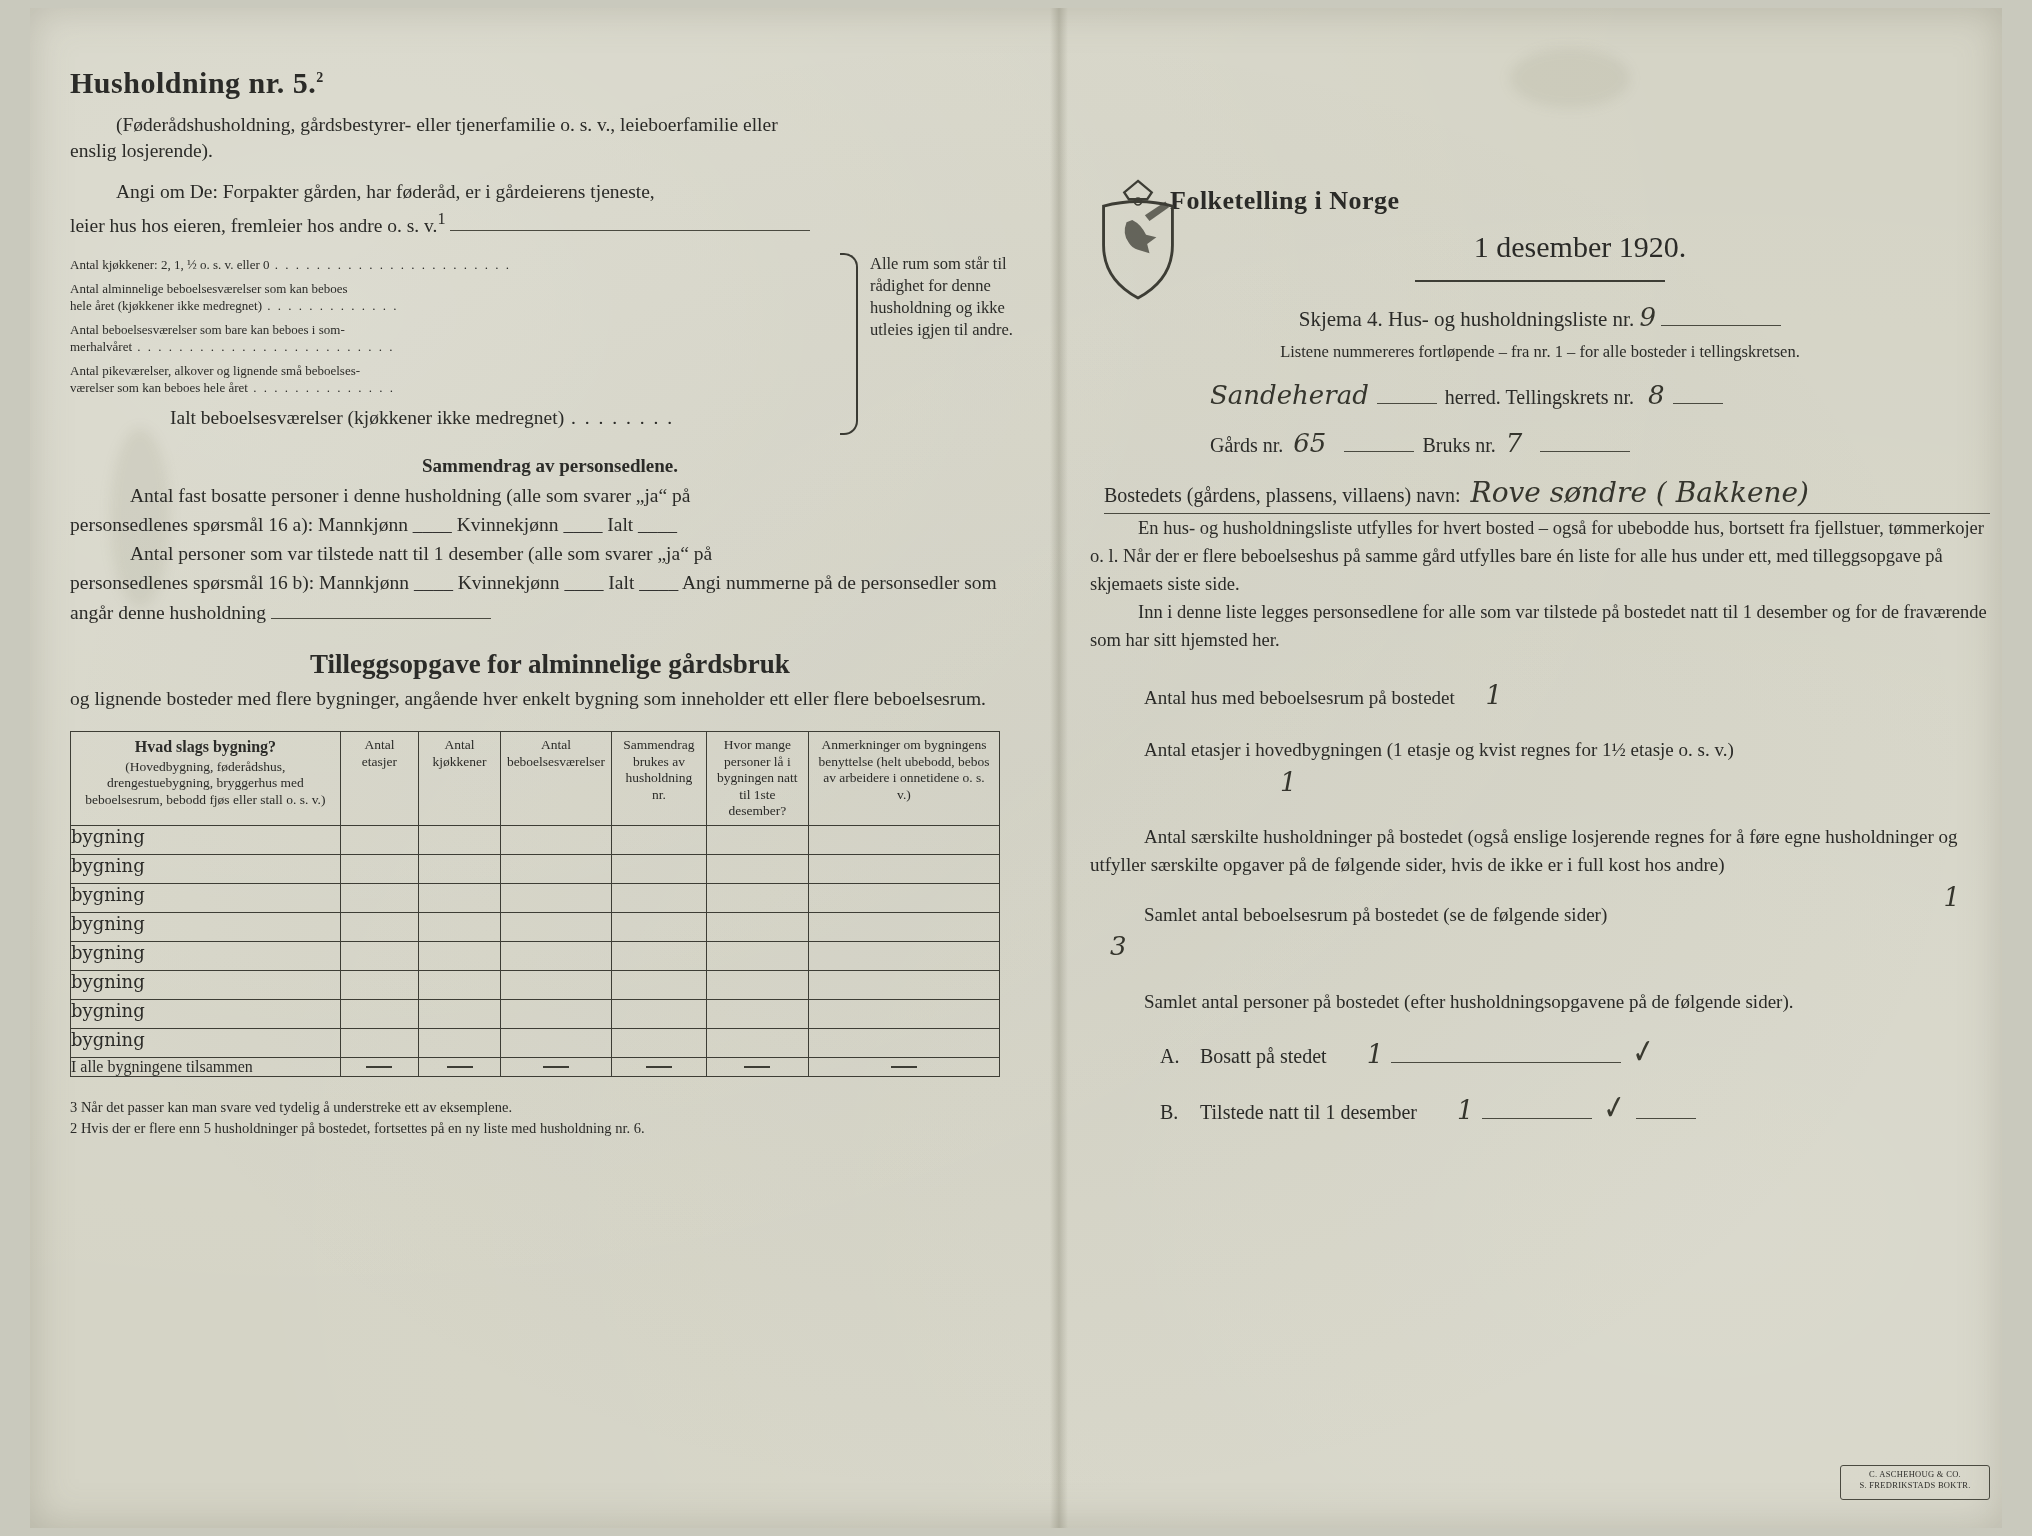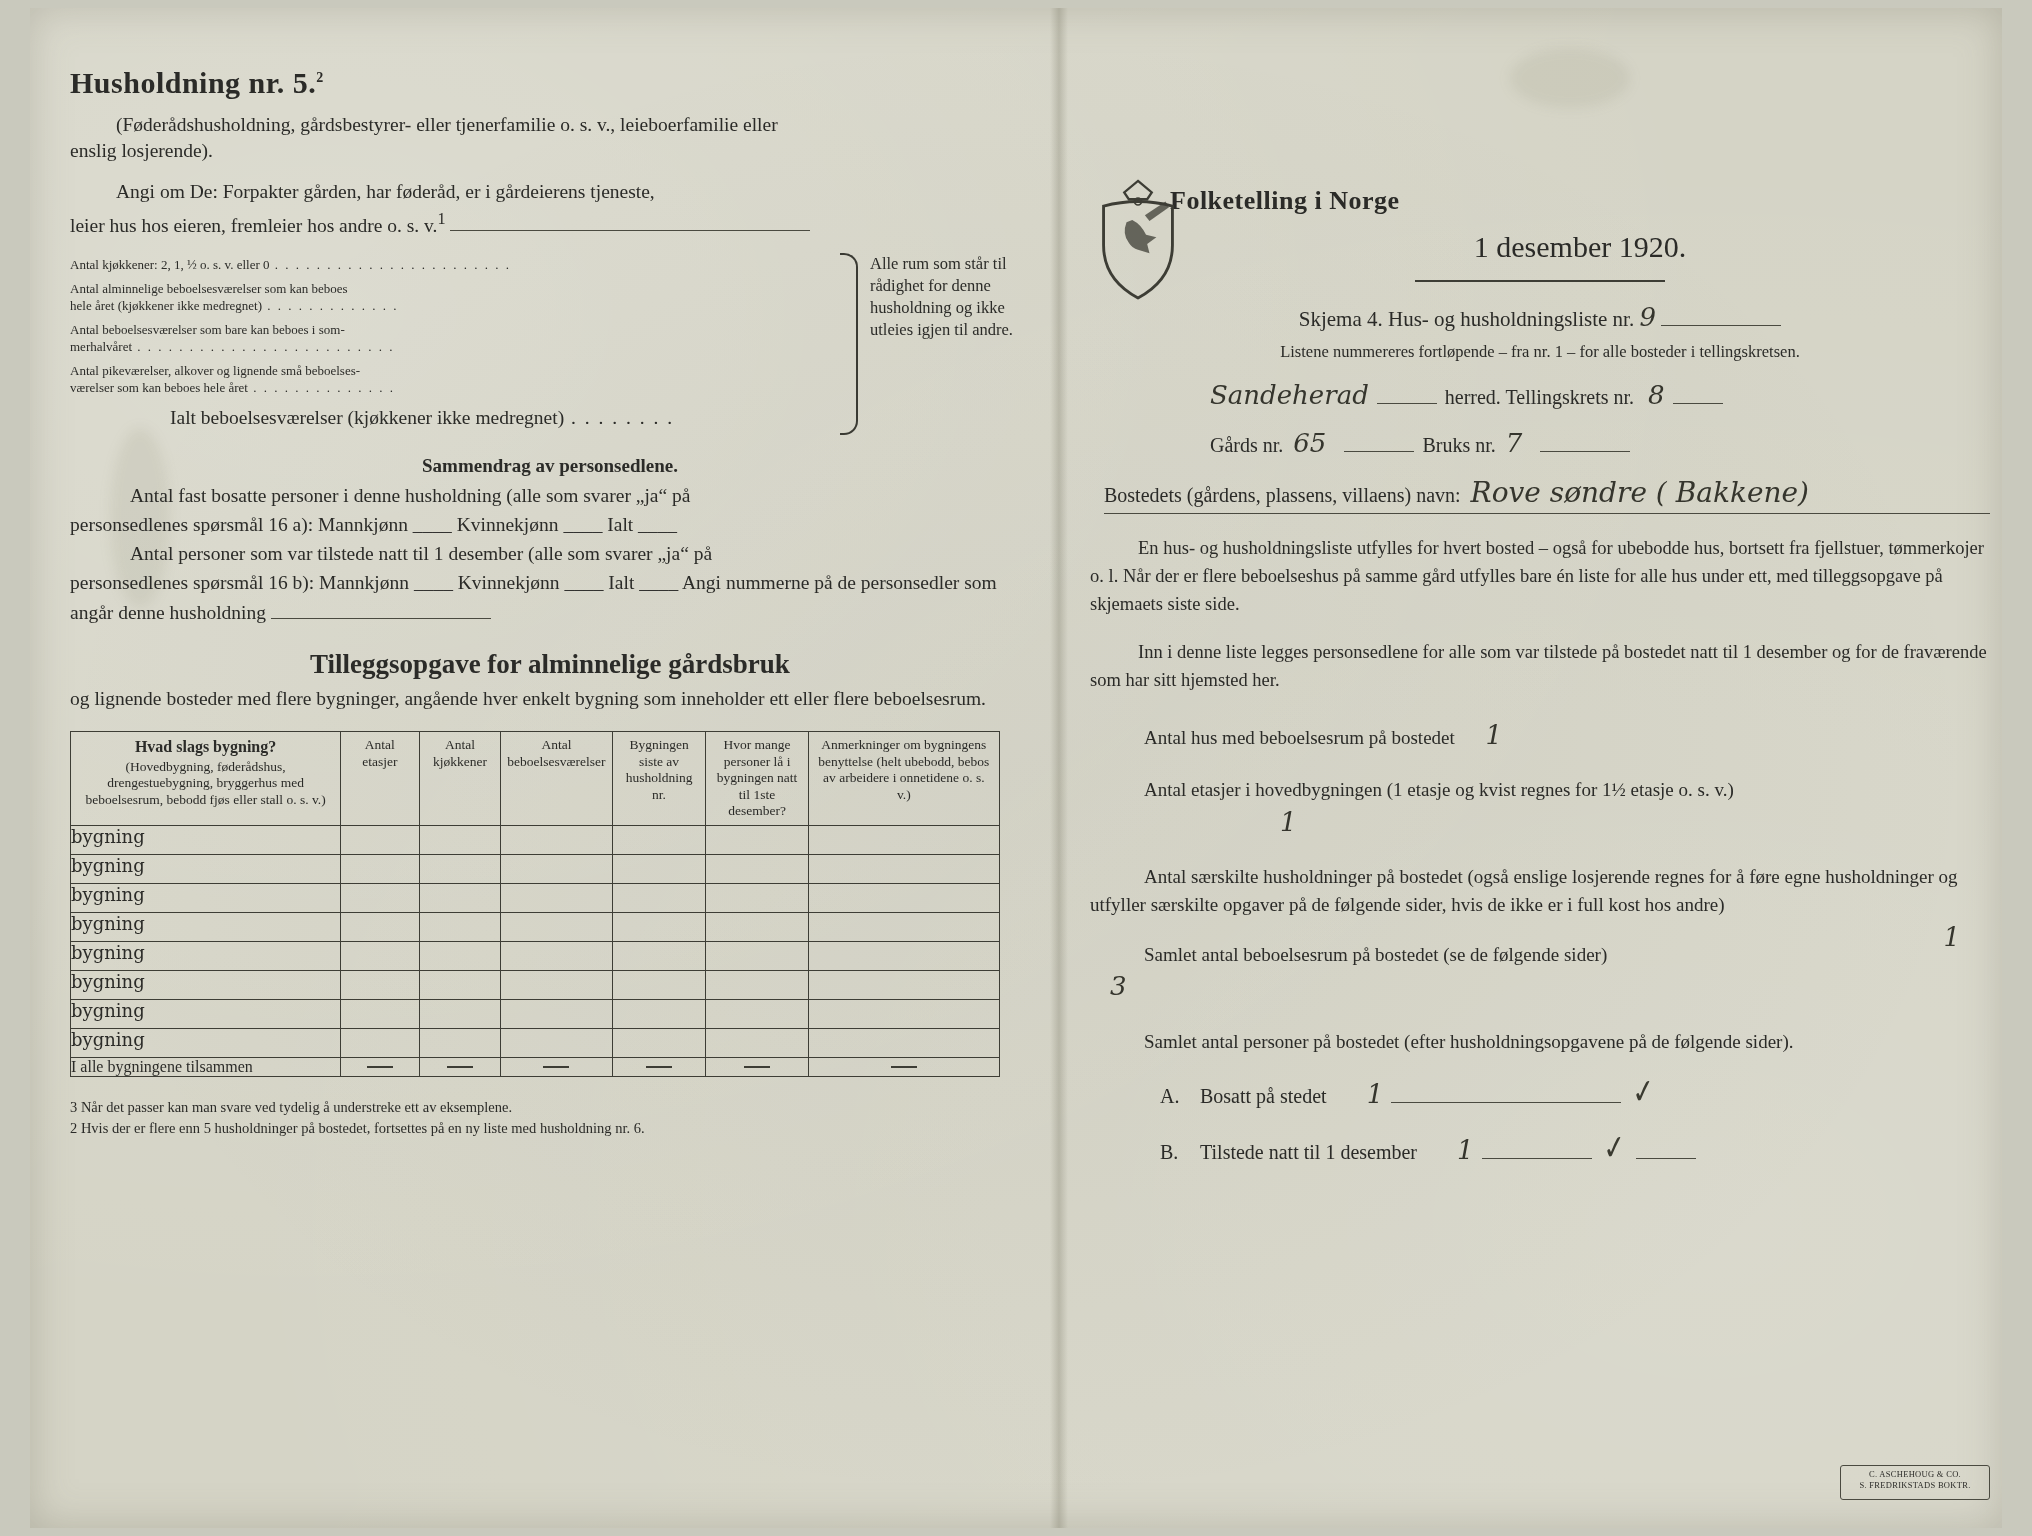--- a/index.html
+++ b/index.html
@@ -109,21 +109,21 @@
   }
   .r-note{
     text-align:center;font-size:16.5px;margin-top:10px;
   }
   .fieldline{
     font-size:20px;margin-top:18px;display:flex;align-items:baseline;
   }
   .uline{
     flex:1;border-bottom:1.5px solid #4a4a40;margin:0 8px;height:22px;
   }
-  .r-para{font-size:18.5px;line-height:1.52;margin-top:20px;text-align:left;}
+  .r-para{font-size:18.5px;line-height:1.52;text-align:left;}
   .r-para .ind{display:block;text-indent:48px;}
   .r-q{font-size:19px;line-height:1.45;margin-top:22px;display:block;}
   .r-q .ind{display:block;text-indent:54px;}
   .hw{font-family:"DejaVu Serif",serif;font-style:italic;font-size:26px;color:#35352d;}
   .hw-s{font-size:28px;}
   .check{
     font-family:"DejaVu Serif",serif;font-size:34px;color:#3a3a30;
     display:inline-block;transform:scaleX(.8) rotate(-6deg);
   }
   .stamp{
@@ -209,21 +209,21 @@
     <table class="bld">
       <thead>
         <tr>
           <th class="th-main">
             <b>Hvad slags bygning?</b>
             <span>(Hovedbygning, føderådshus, drengestuebygning, bryggerhus med beboelsesrum, bebodd fjøs eller stall o. s. v.)</span>
           </th>
           <th style="width:72px;text-align:center;">Antal etasjer</th>
           <th style="width:72px;text-align:center;">Antal kjøkkener</th>
           <th style="width:72px;text-align:center;">Antal beboelsesværelser</th>
-          <th style="width:84px;text-align:center;">Bygningen siste av husholdning nr.</th>
+          <th style="width:84px;text-align:center;">Sammendrag brukes av husholdning nr.</th>
           <th style="width:96px;text-align:center;">Hvor mange personer lå i bygningen natt til 1ste desember?</th>
           <th style="width:200px;text-align:center;">Anmerkninger om bygningens benyttelse (helt ubebodd, bebos av arbeidere i onnetidene o. s. v.)</th>
         </tr>
       </thead>
       <tbody>
         <tr class="bld-row">
             <td class="bld-lbl">bygning</td>
             <td></td>
             <td></td>
             <td></td>

